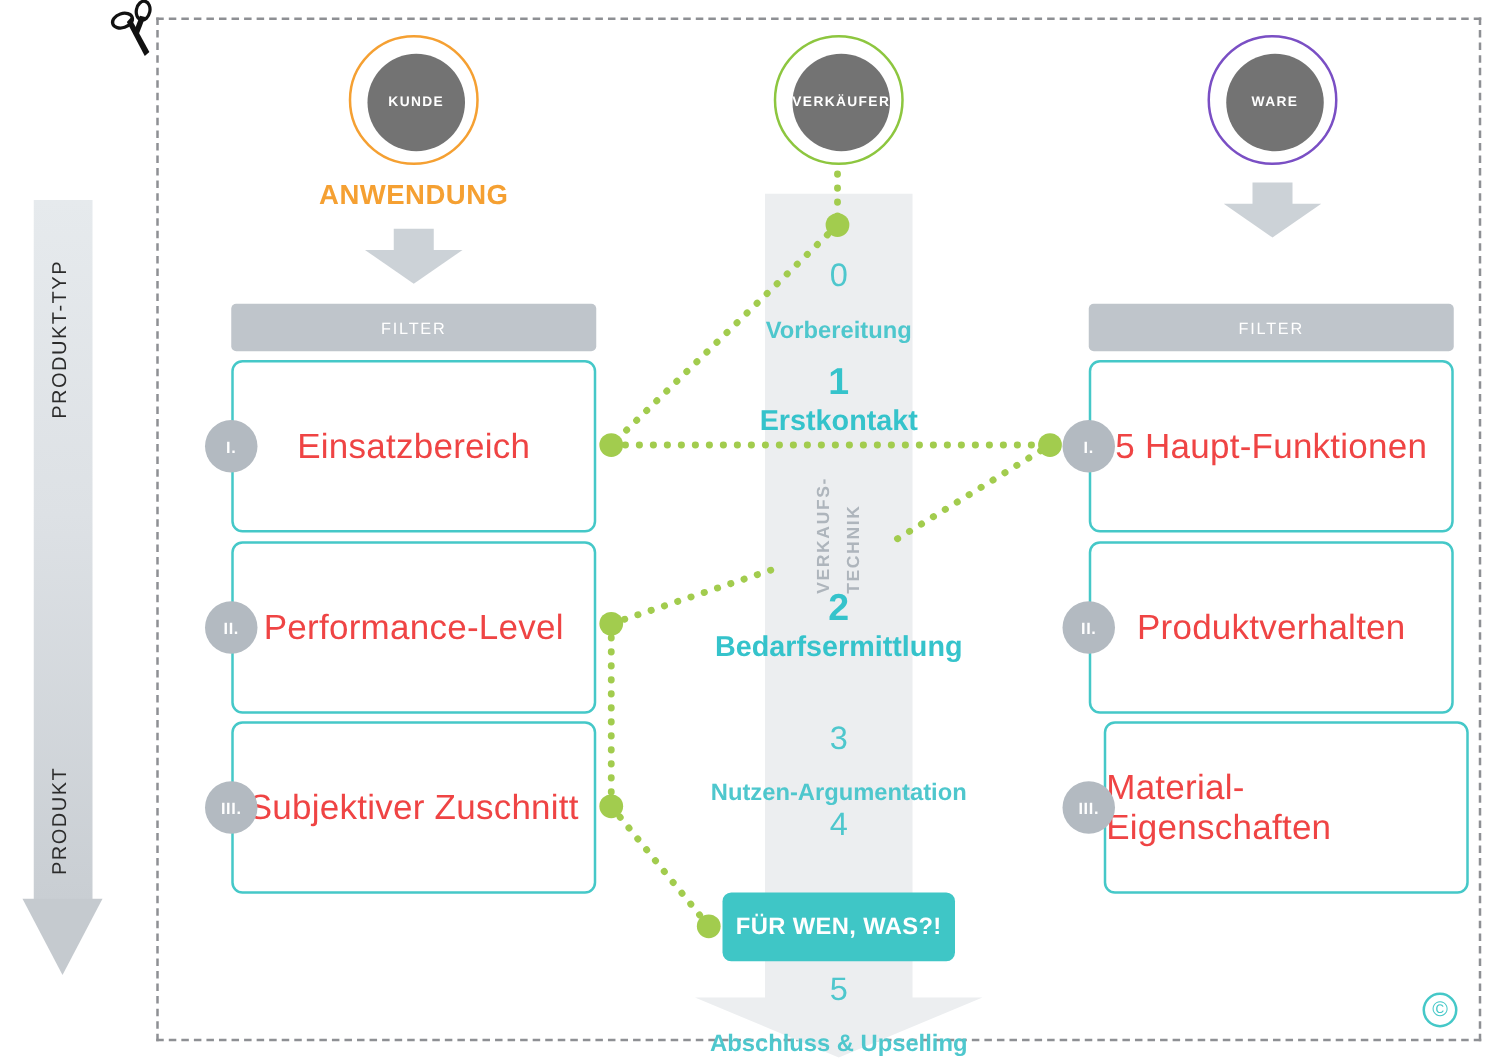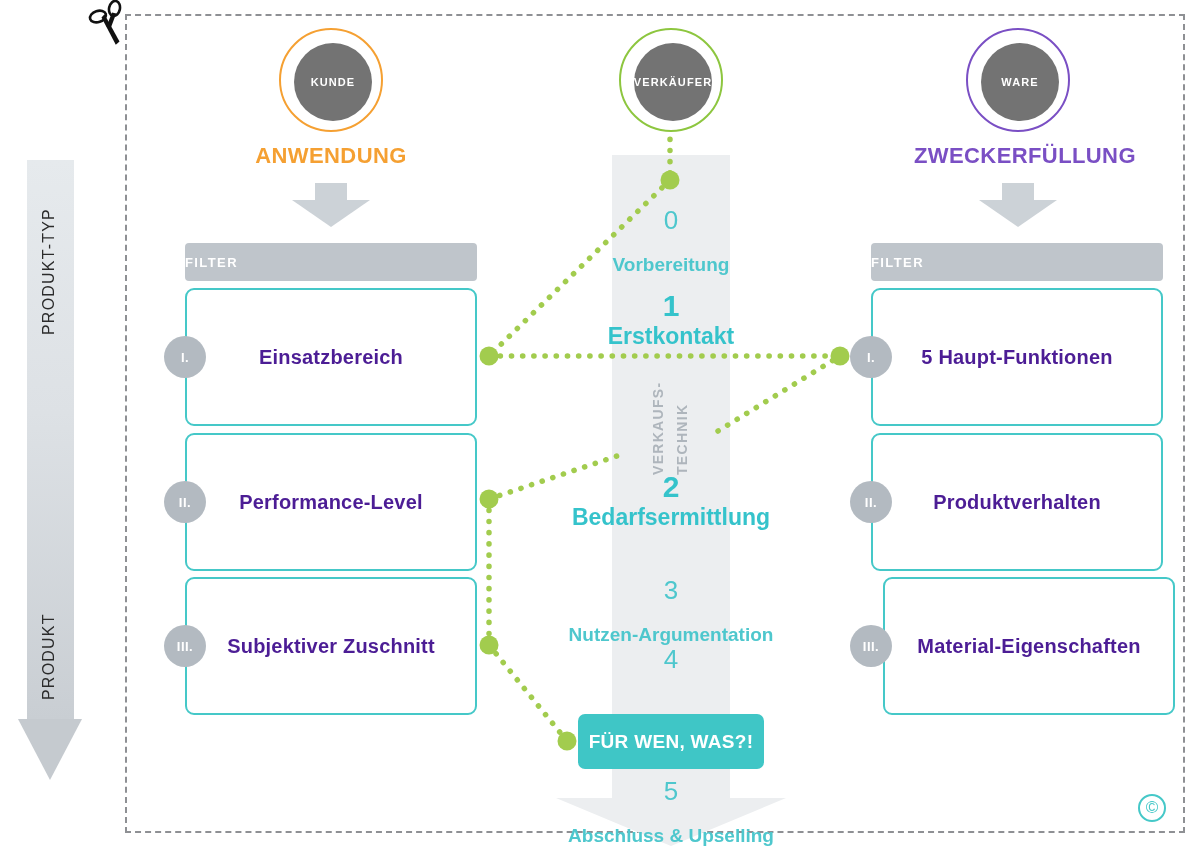--- a/index.html
+++ b/index.html
@@ -88,33 +88,33 @@
   }
   .down-arrow .dh{
     position:absolute;left:0;top:17px;width:0;height:0;
     border-left:39px solid transparent;border-right:39px solid transparent;
     border-top:27px solid #ccd2d7;
   }
 
   
   .filter-bar{
     position:absolute;height:38px;border-radius:4px;background:#bfc5cb;
-    display:flex;align-items:center;justify-content:flex-start;
-    color:#ffffff;font-size:13px;font-weight:700;letter-spacing:1.4px;
+    display:flex;align-items:center;justify-content:center;
+    color:#ffffff;font-size:13px;font-weight:400;letter-spacing:1.4px;
   }
 
   
   .sbox{
     position:absolute;height:138px;
     border:2.5px solid #45c8c8;border-radius:9px;background:#ffffff;
     box-sizing:border-box;
     display:flex;align-items:center;justify-content:center;
   }
   .sbox .txt{
-    font-size:20px;color:#4c1d95;font-weight:700;letter-spacing:.2px;
+    font-size:28px;color:#ef4444;font-weight:400;letter-spacing:.2px;
   }
   .rom{
     position:absolute;width:42px;height:42px;border-radius:50%;
     background:#b3bac1;color:#ffffff;
     display:flex;align-items:center;justify-content:center;
     font-size:13px;font-weight:700;letter-spacing:.5px;
   }
 
   
   .centre-band{
@@ -259,21 +259,20 @@
   <div class="rom" style="left:164px;top:625px;">
     <span>III.</span>
   </div>
 
   <div class="col-head" style="left:914px;top:28px;width:208px;">
     <div class="ring" style="border:2.5px solid #7A4FC4;">
       <div class="inner">
         <span>WARE</span>
       </div>
     </div>
-    <div class="col-title" style="color:#7A4FC4;">ZWECKERFÜLLUNG</div>
     <div class="down-arrow">
       <div class="ds"></div>
         <div class="dh"></div>
     </div>
   </div>
 
   <div class="filter-bar" style="left:871px;top:243px;width:292px;">
     <span>FILTER</span>
   </div>
 

